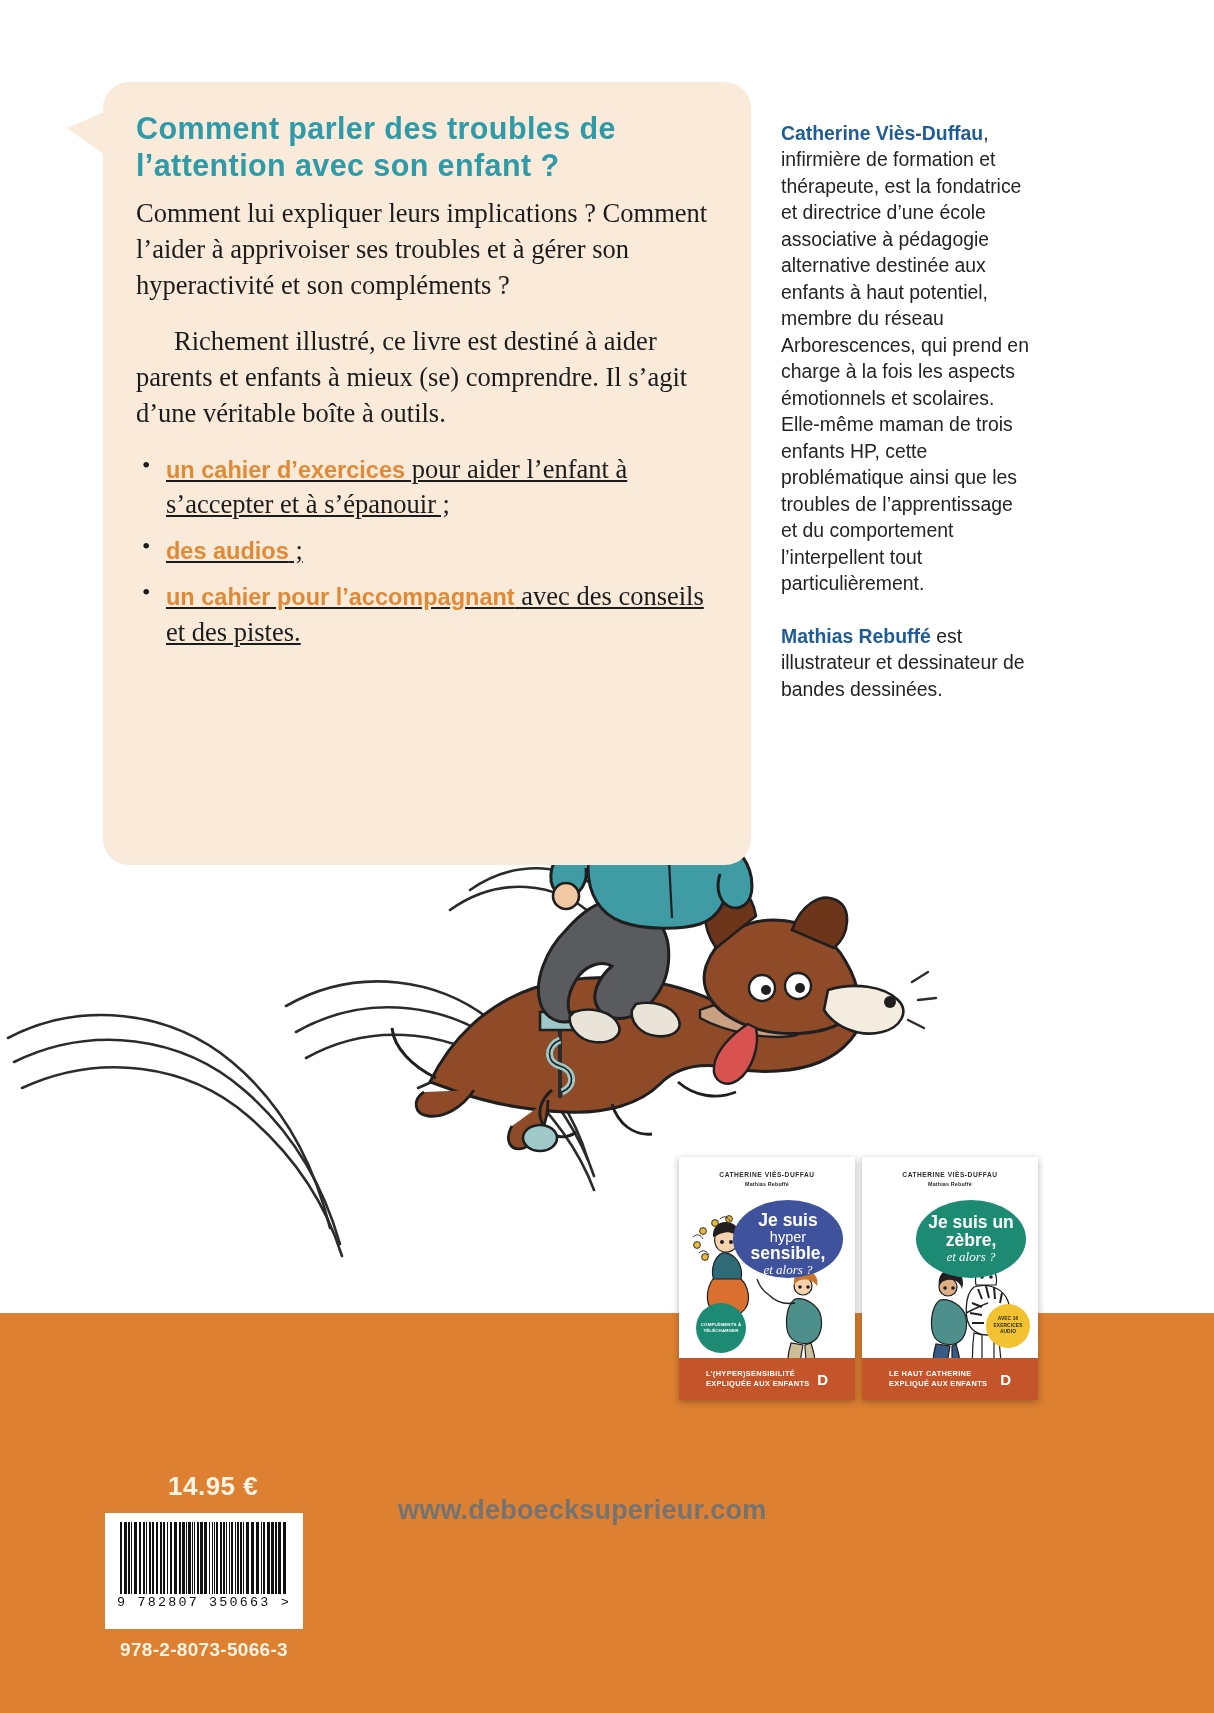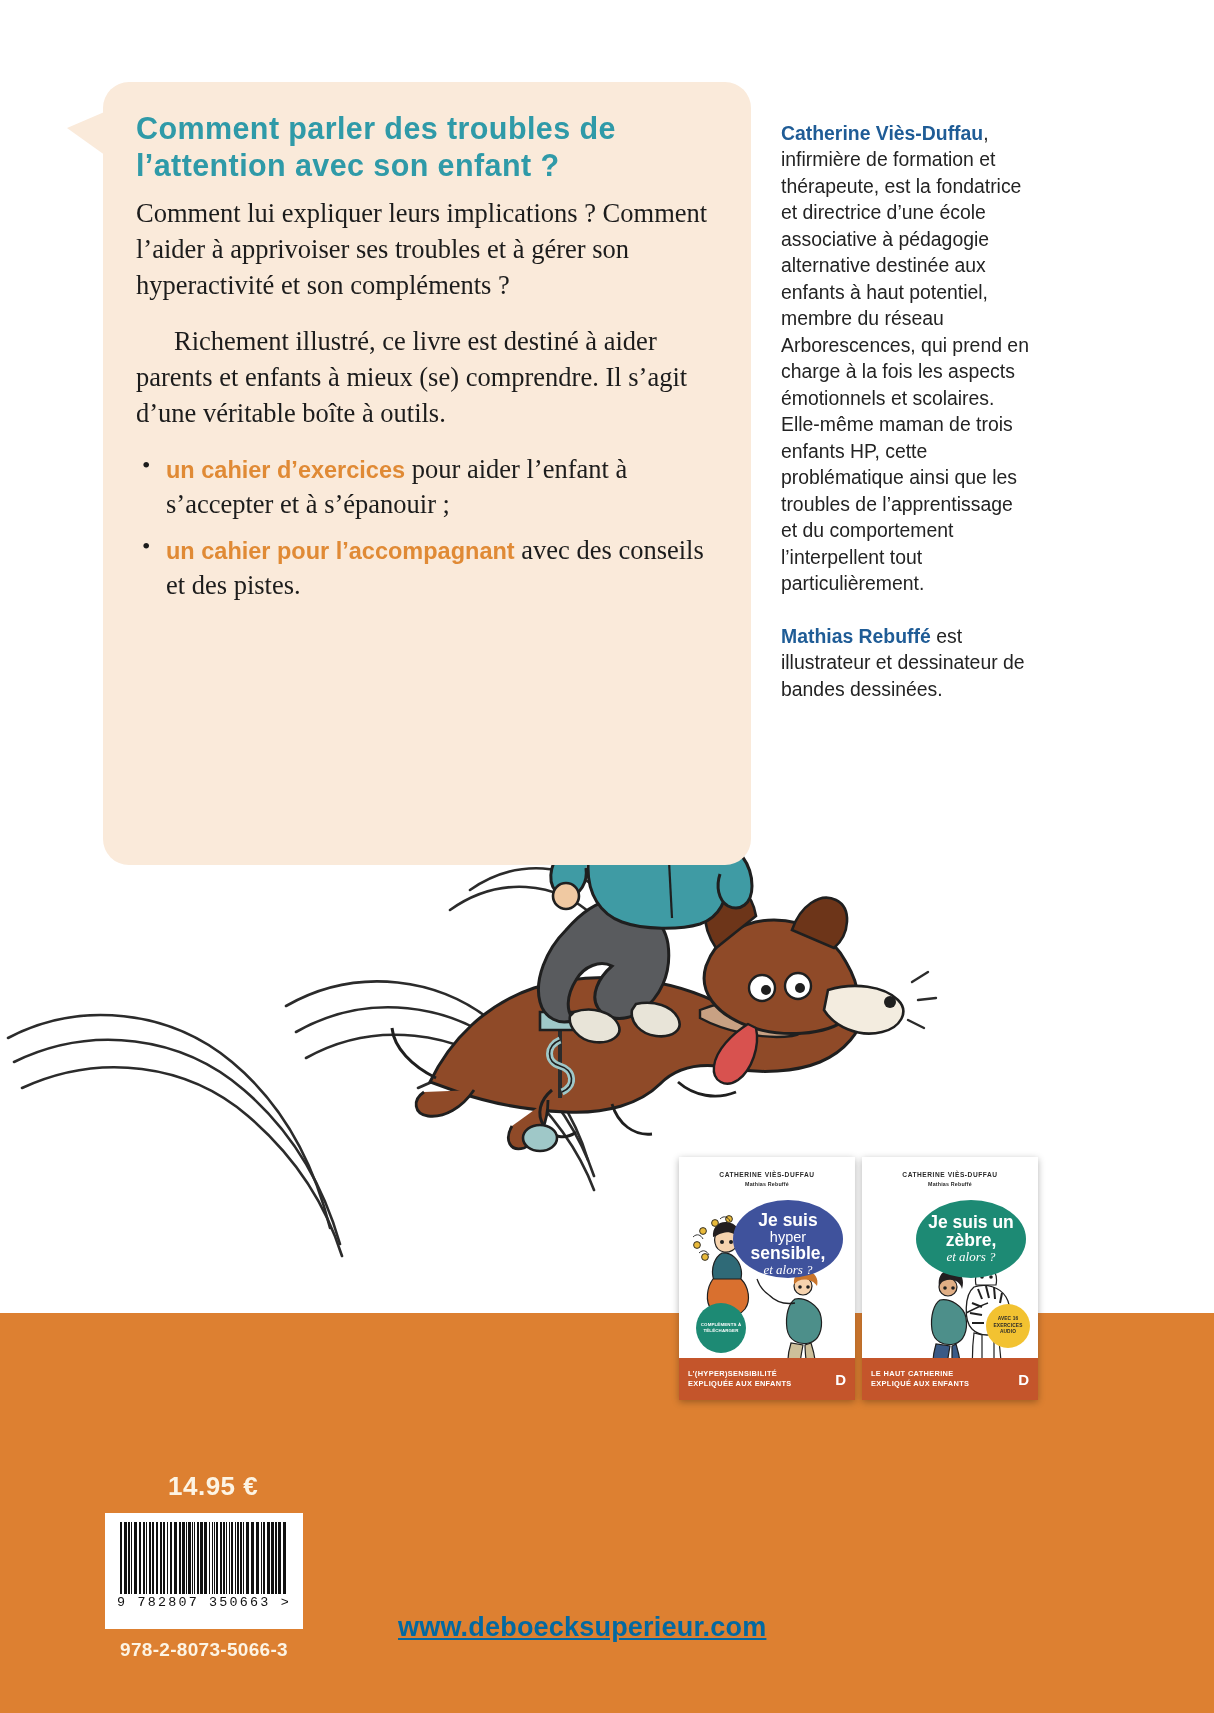--- a/index.html
+++ b/index.html
@@ -65,20 +65,21 @@
   .body-copy p.indent { text-indent: 38px; }
   .body-copy p.tight { margin-bottom: 4px; }
 
   ul.dl-list {
     list-style: none;
     font-family: "Liberation Serif", serif;
     font-size: 26.5px;
     line-height: 1.33;
     color: #1c1c1c;
     margin-top: 20px;
+    text-decoration: underline;
   }
   ul.dl-list > li {
     position: relative;
     padding-left: 30px;
     margin-bottom: 11px;
   }
   ul.dl-list > li::before {
     content: "\2022";
     position: absolute;
     left: 6px; top: -2px;
@@ -150,26 +151,25 @@
     left: 105px; top: 1639px;
     width: 198px;
     text-align: center;
     font-size: 19px;
     font-weight: bold;
     color: #fdf4e4;
     letter-spacing: 0.3px;
   }
   .url {
     position: absolute;
-    left: 398px; top: 1612px;
+    left: 398px; top: 1495px;
     font-size: 27px;
     font-weight: bold;
-    color: #0369a1;
+    color: #737373;
     letter-spacing: 0.2px;
-    text-decoration: underline;
   }
 
   
   .mini {
     position: absolute;
     width: 176px; height: 243px;
     background: #ffffff;
     box-shadow: 0 2px 7px rgba(0,0,0,0.30);
     overflow: hidden;
   }
@@ -208,21 +208,21 @@
   .bubble-el.green .bl1 { padding-top: 14px; }
 
   .mini-strip {
     position: absolute;
     left: 0; bottom: 0;
     width: 176px; height: 42px;
     background: #c4552b;
     display: flex;
     align-items: center;
     justify-content: space-between;
-    padding: 0 9px;
+    padding: 0 27px;
   }
   .mini-strip .txt {
     color: #ffffff;
     font-size: 7.4px;
     font-weight: bold;
     line-height: 1.4;
     letter-spacing: 0.35px;
   }
   .mini-strip .logo {
     color: #ffffff;
@@ -394,20 +394,23 @@
     <h1 class="title">Comment parler des troubles de l’attention avec son enfant ?</h1>
 
     <div class="body-copy">
       <p>Comment lui expliquer leurs implications ? Comment l’aider à apprivoiser ses troubles et à gérer son hyperactivité et son compléments ?</p>
       <p class="indent">Richement illustré, ce livre est destiné à aider parents et enfants à mieux (se) comprendre. Il s’agit d’une véritable boîte à outils.</p>
     </div>
 
     <ul class="dl-list">
       <li>
         <span class="hl">un cahier d’exercices</span><span> pour aider l’enfant à s’accepter et à s’épanouir ;</span>
+      </li>
+      <li>
+        <span class="hl">des audios</span><span> ;</span>
       </li>
       <li>
         <span class="hl">un cahier pour l’accompagnant</span><span> avec des conseils et des pistes.</span>
       </li>
     </ul>
   </div>
 
   <div class="right-col">
     <p>
       <span class="name">Catherine Viès-Duffau</span><span>, infirmière de formation et thérapeute, est la fondatrice et directrice d’une école associative à pédagogie alternative destinée aux enfants à haut potentiel, membre du réseau Arborescences, qui prend en charge à la fois les aspects émotionnels et scolaires. Elle-même maman de trois enfants HP, cette problématique ainsi que les troubles de l’apprentissage et du comportement l’interpellent tout particulièrement.</span>

